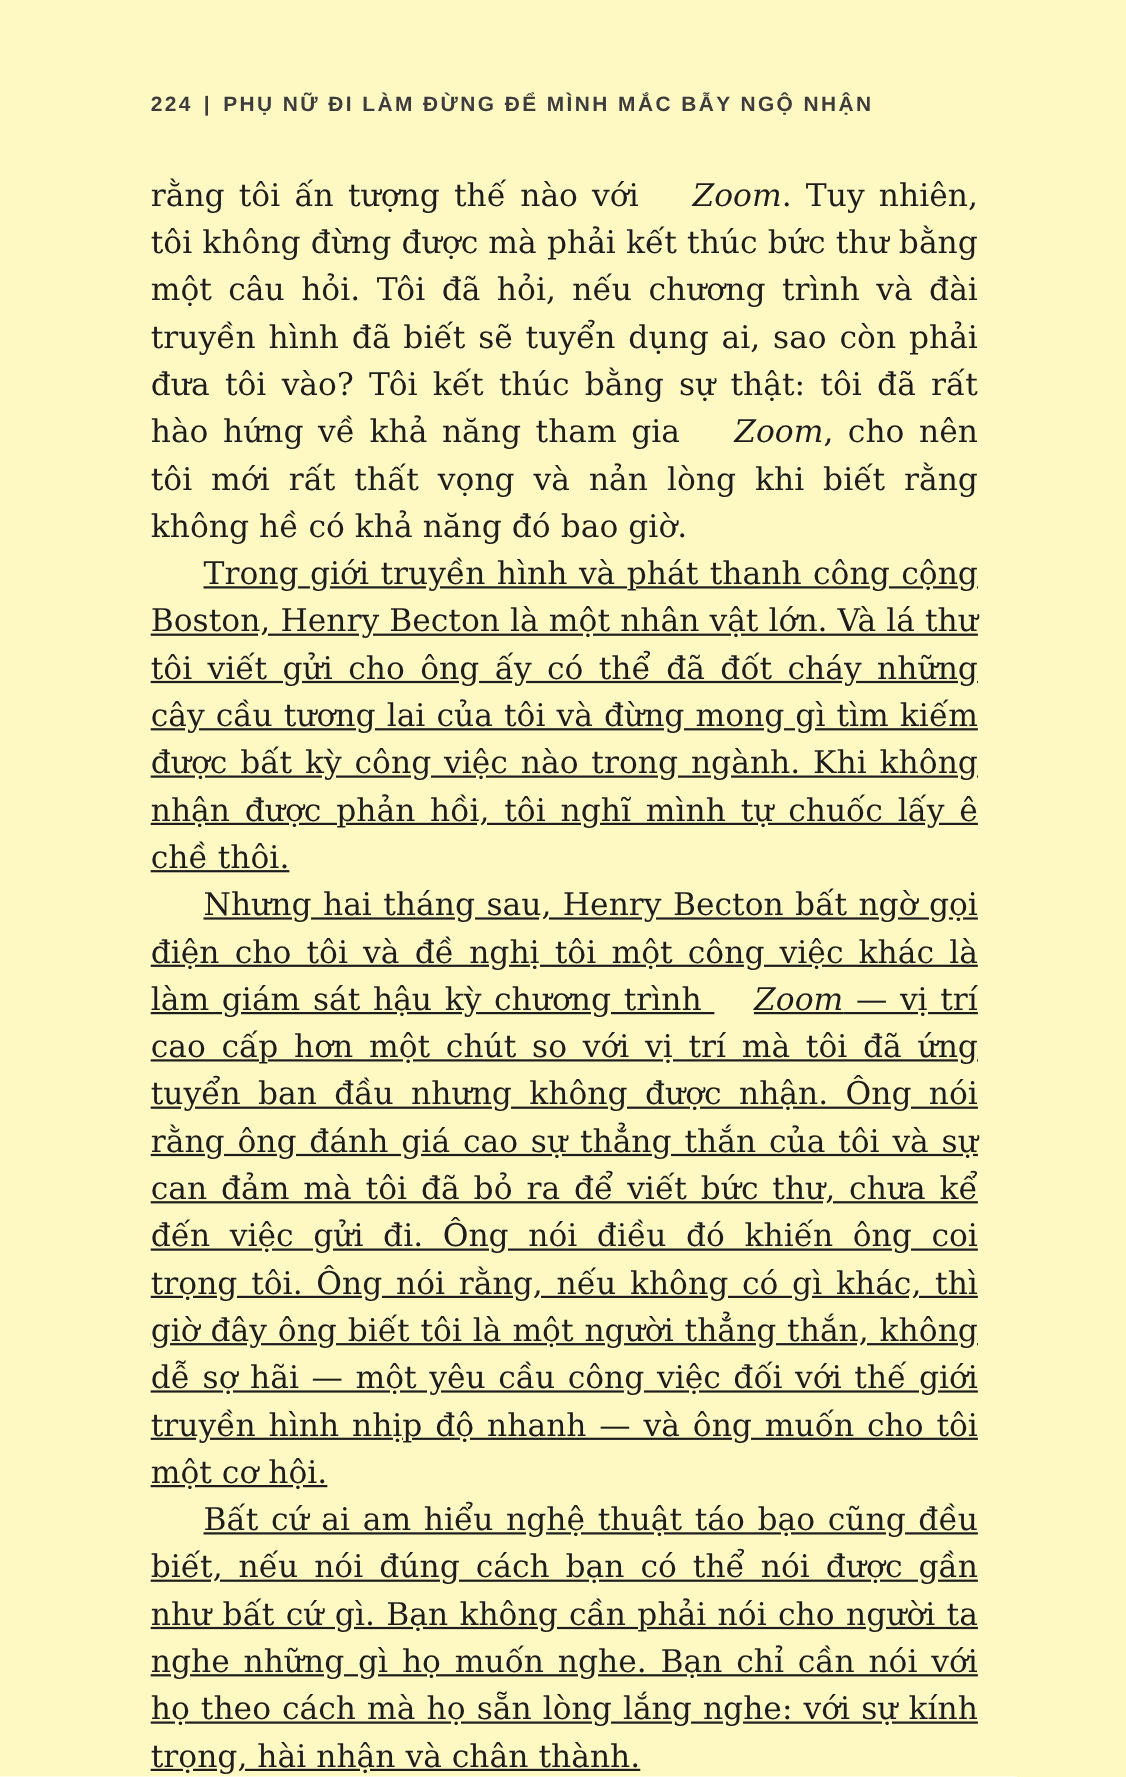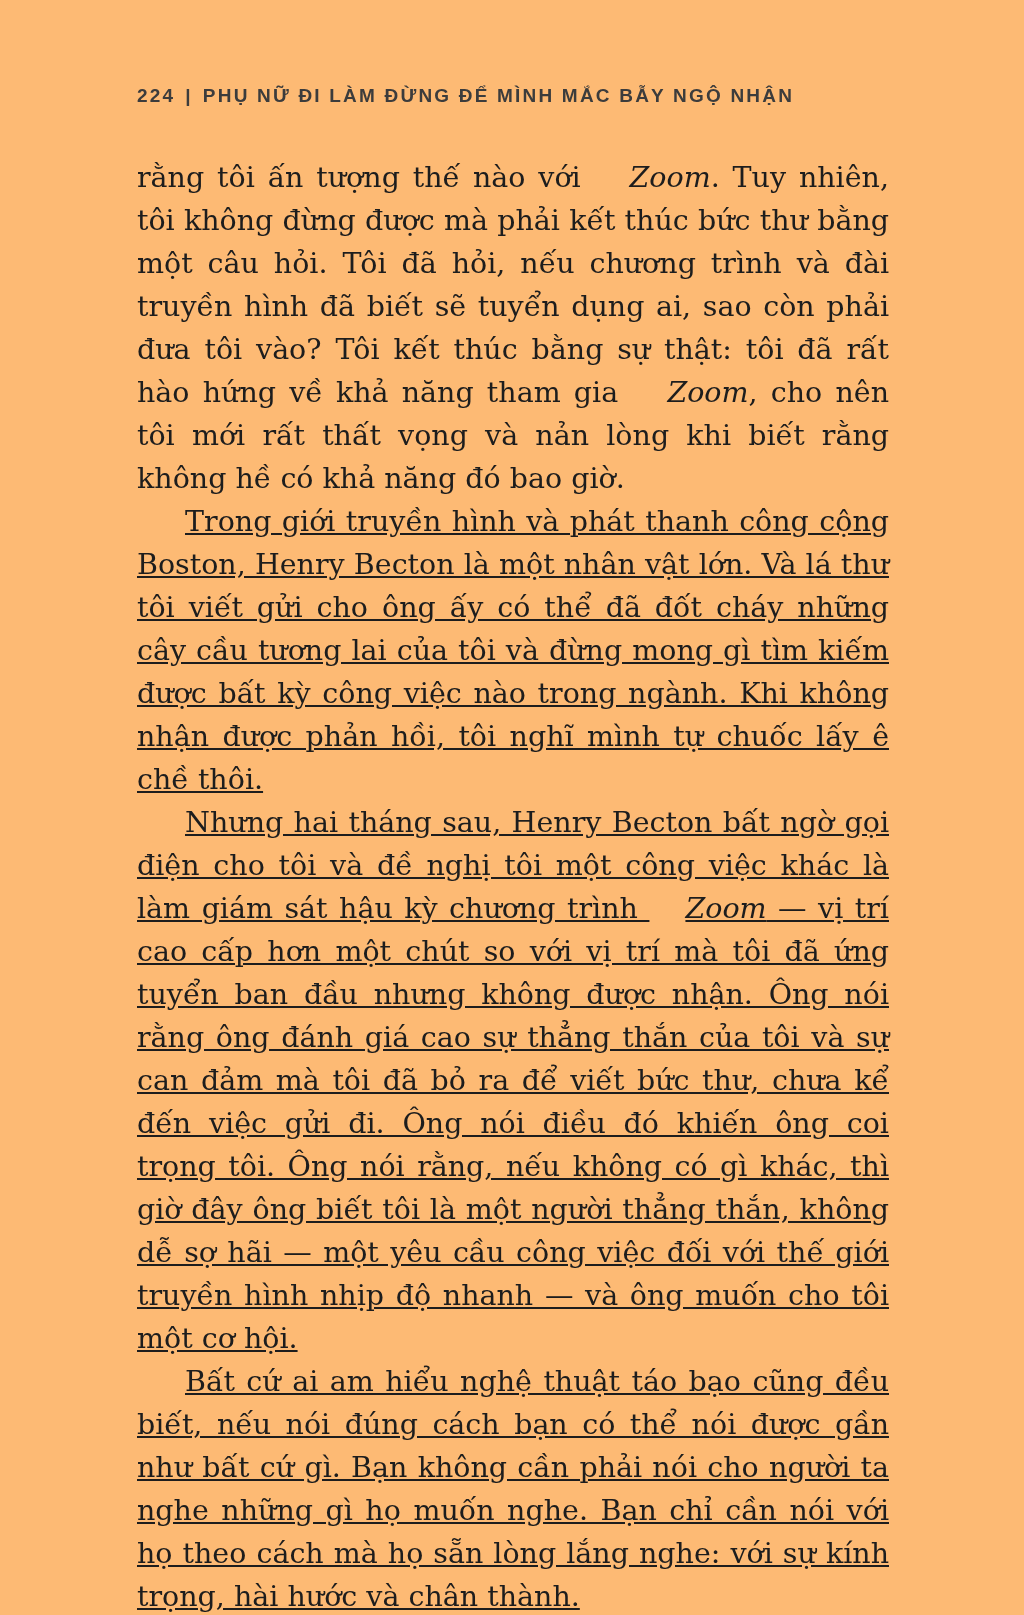--- a/index.html
+++ b/index.html
@@ -1,21 +1,21 @@
 <!DOCTYPE html>
 <html><head>
 <meta charset="utf-8">
 <style>
   * { margin: 0; padding: 0; box-sizing: border-box; }
   html, body { background: #ffffff; }
   .page {
     position: relative;
     width: 1024px;
     height: 1615px;
-    background: #fdba74;
+    background: #fef9c3;
     font-family: "DejaVu Serif", serif;
     color: #1d1d1d;
     overflow: hidden;
   }
   .running-header {
     position: absolute;
     top: 85px;
     left: 137px;
     width: 760px;
     font-family: "Liberation Sans", sans-serif;
@@ -46,16 +46,16 @@
 <div class="page">
 
   <div class="running-header">
     <span>224</span><span class="sep">|</span><span>PHỤ NỮ ĐI LÀM ĐỪNG ĐỂ MÌNH MẮC BẪY NGỘ NHẬN</span>
   </div>
 
   <div class="body-text">
       <p class="para"><span>rằng tôi ấn tượng thế nào với </span><span class="italic">Zoom</span><span>. Tuy nhiên, tôi không đừng được mà phải kết thúc bức thư bằng một câu hỏi. Tôi đã hỏi, nếu chương trình và đài truyền hình đã biết sẽ tuyển dụng ai, sao còn phải đưa tôi vào? Tôi kết thúc bằng sự thật: tôi đã rất hào hứng về khả năng tham gia </span><span class="italic">Zoom</span><span>, cho nên tôi mới rất thất vọng và nản lòng khi biết rằng không hề có khả năng đó bao giờ.</span></p>
       <p class="para indent"><span>Trong giới truyền hình và phát thanh công cộng Boston, Henry Becton là một nhân vật lớn. Và lá thư tôi viết gửi cho ông ấy có thể đã đốt cháy những cây cầu tương lai của tôi và đừng mong gì tìm kiếm được bất kỳ công việc nào trong ngành. Khi không nhận được phản hồi, tôi nghĩ mình tự chuốc lấy ê chề thôi.</span></p>
       <p class="para indent"><span>Nhưng hai tháng sau, Henry Becton bất ngờ gọi điện cho tôi và đề nghị tôi một công việc khác là làm giám sát hậu kỳ chương trình </span><span class="italic">Zoom</span><span> — vị trí cao cấp hơn một chút so với vị trí mà tôi đã ứng tuyển ban đầu nhưng không được nhận. Ông nói rằng ông đánh giá cao sự thẳng thắn của tôi và sự can đảm mà tôi đã bỏ ra để viết bức thư, chưa kể đến việc gửi đi. Ông nói điều đó khiến ông coi trọng tôi. Ông nói rằng, nếu không có gì khác, thì giờ đây ông biết tôi là một người thẳng thắn, không dễ sợ hãi — một yêu cầu công việc đối với thế giới truyền hình nhịp độ nhanh — và ông muốn cho tôi một cơ hội.</span></p>
-      <p class="para indent"><span>Bất cứ ai am hiểu nghệ thuật táo bạo cũng đều biết, nếu nói đúng cách bạn có thể nói được gần như bất cứ gì. Bạn không cần phải nói cho người ta nghe những gì họ muốn nghe. Bạn chỉ cần nói với họ theo cách mà họ sẵn lòng lắng nghe: với sự kính trọng, hài hước và chân thành.</span></p>
+      <p class="para indent"><span>Bất cứ ai am hiểu nghệ thuật táo bạo cũng đều biết, nếu nói đúng cách bạn có thể nói được gần như bất cứ gì. Bạn không cần phải nói cho người ta nghe những gì họ muốn nghe. Bạn chỉ cần nói với họ theo cách mà họ sẵn lòng lắng nghe: với sự kính trọng, hài nhận và chân thành.</span></p>
     </div>
 
 </div>
 
 </body></html>

